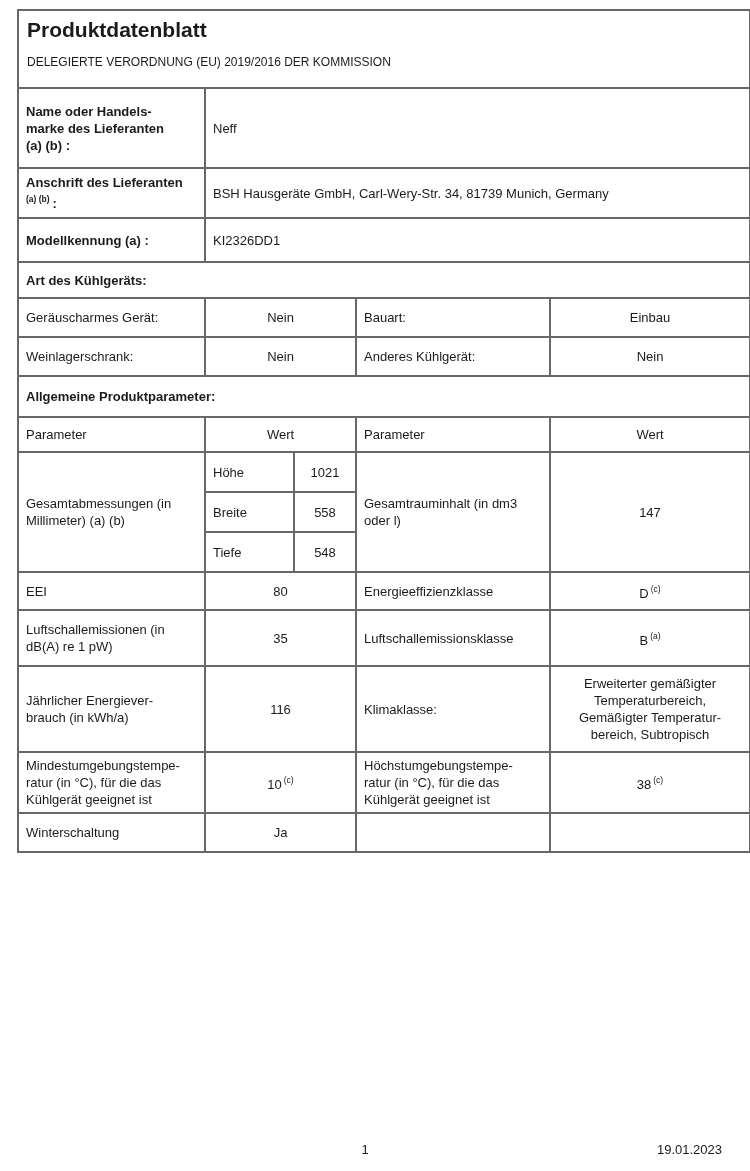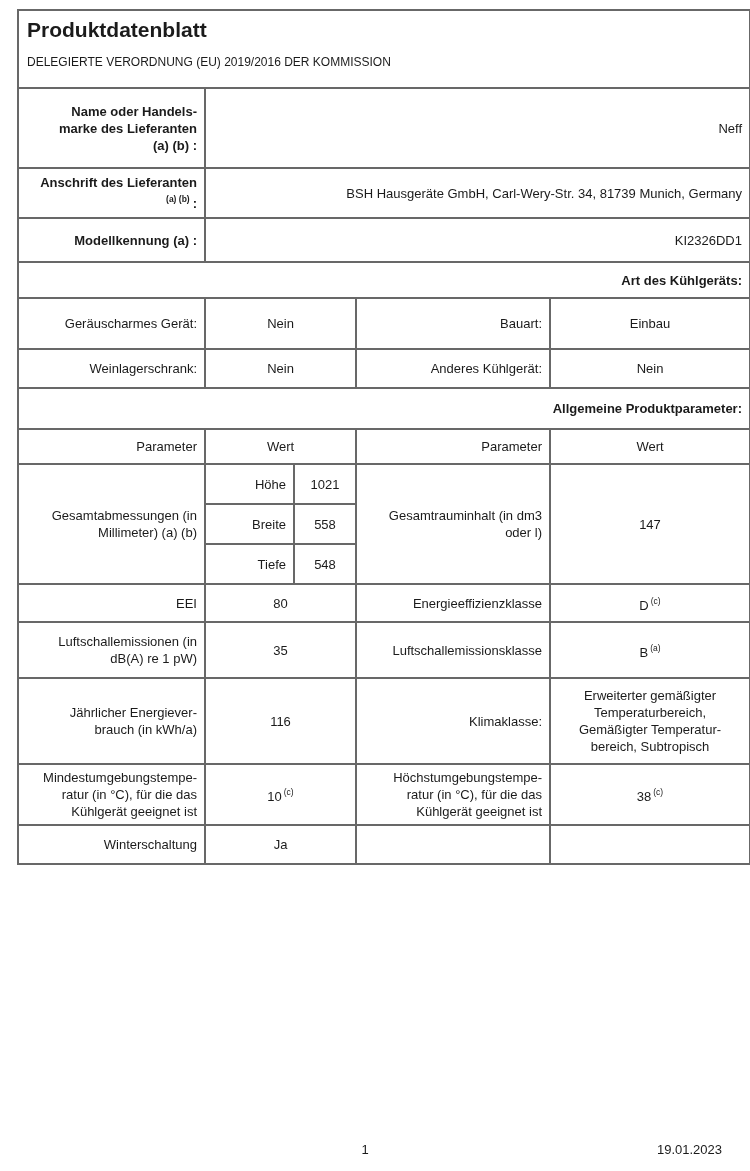--- a/index.html
+++ b/index.html
@@ -21,21 +21,21 @@
     border: 2px solid #686868;
     vertical-align: middle;
     font-size: 13px;
     line-height: 17px;
     padding: 4px 7px;
     overflow: hidden;
   }
   .title-cell { padding: 10px 8px 8px 8px !important; vertical-align: top !important; }
   .doc-title { font-size: 21px; font-weight: bold; margin-bottom: 16px; }
   .doc-subtitle { font-size: 12px; }
-  .lbl { text-align: right; }
+  .lbl { text-align: left; }
   .pre { white-space: pre-line; }
   .bold { font-weight: bold; }
   .val { text-align: center; white-space: pre-line; }
   .heading { font-weight: bold; }
   .sup { font-size: 8.5px; vertical-align: 6px; margin-left: 2px; }
   .sup-lead { font-size: 8.5px; vertical-align: 6px; font-weight: bold; }
   .colon { font-weight: bold; margin-left: 3px; }
   .footer {
     position: absolute; left: 0; top: 1142px; width: 750px; height: 20px;
     font-size: 13px;
@@ -79,21 +79,21 @@
   </tr>
 
   <tr style="height:44px">
     <td class="lbl bold">Modellkennung (a) :</td>
     <td colspan="4" class="lbl">KI2326DD1</td>
   </tr>
 
   <tr style="height:36px">
     <td colspan="5" class="lbl heading">Art des Kühlgeräts:</td>
   </tr>
-  <tr style="height:51px">
+  <tr style="height:39px">
     <td class="lbl">Geräuscharmes Gerät:</td>
     <td colspan="2" class="val">Nein</td>
     <td class="lbl">Bauart:</td>
     <td class="val">Einbau</td>
   </tr>
   <tr style="height:39px">
     <td class="lbl">Weinlagerschrank:</td>
     <td colspan="2" class="val">Nein</td>
     <td class="lbl">Anderes Kühlgerät:</td>
     <td class="val">Nein</td>

